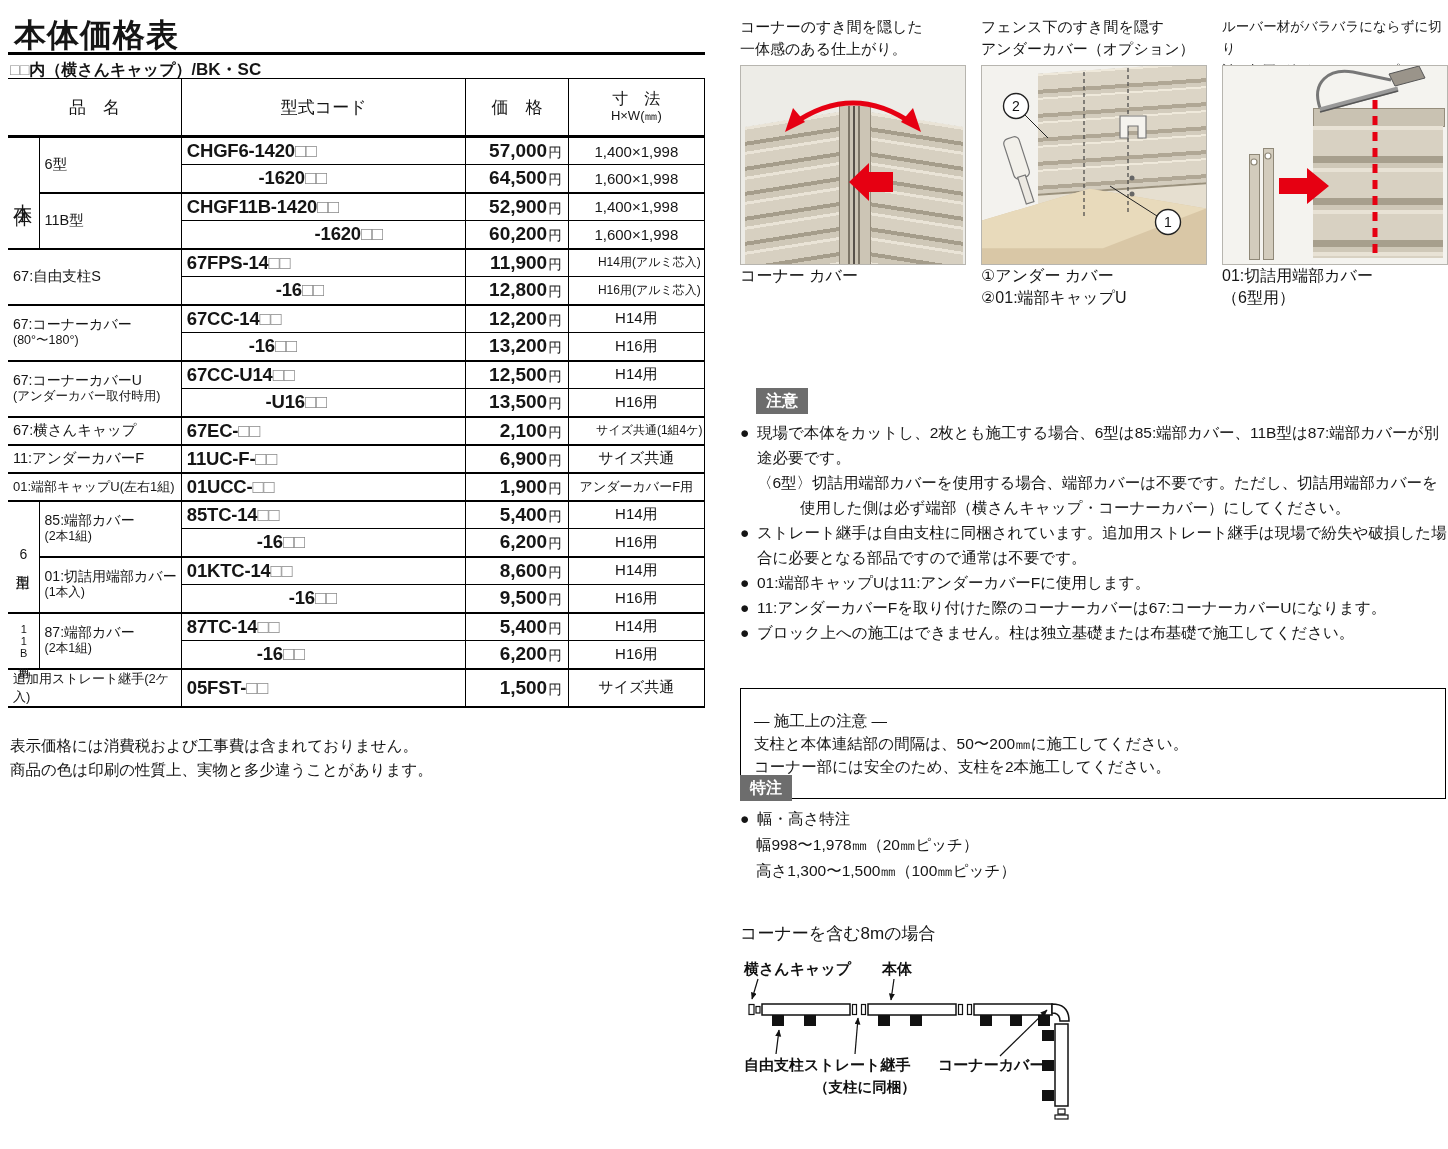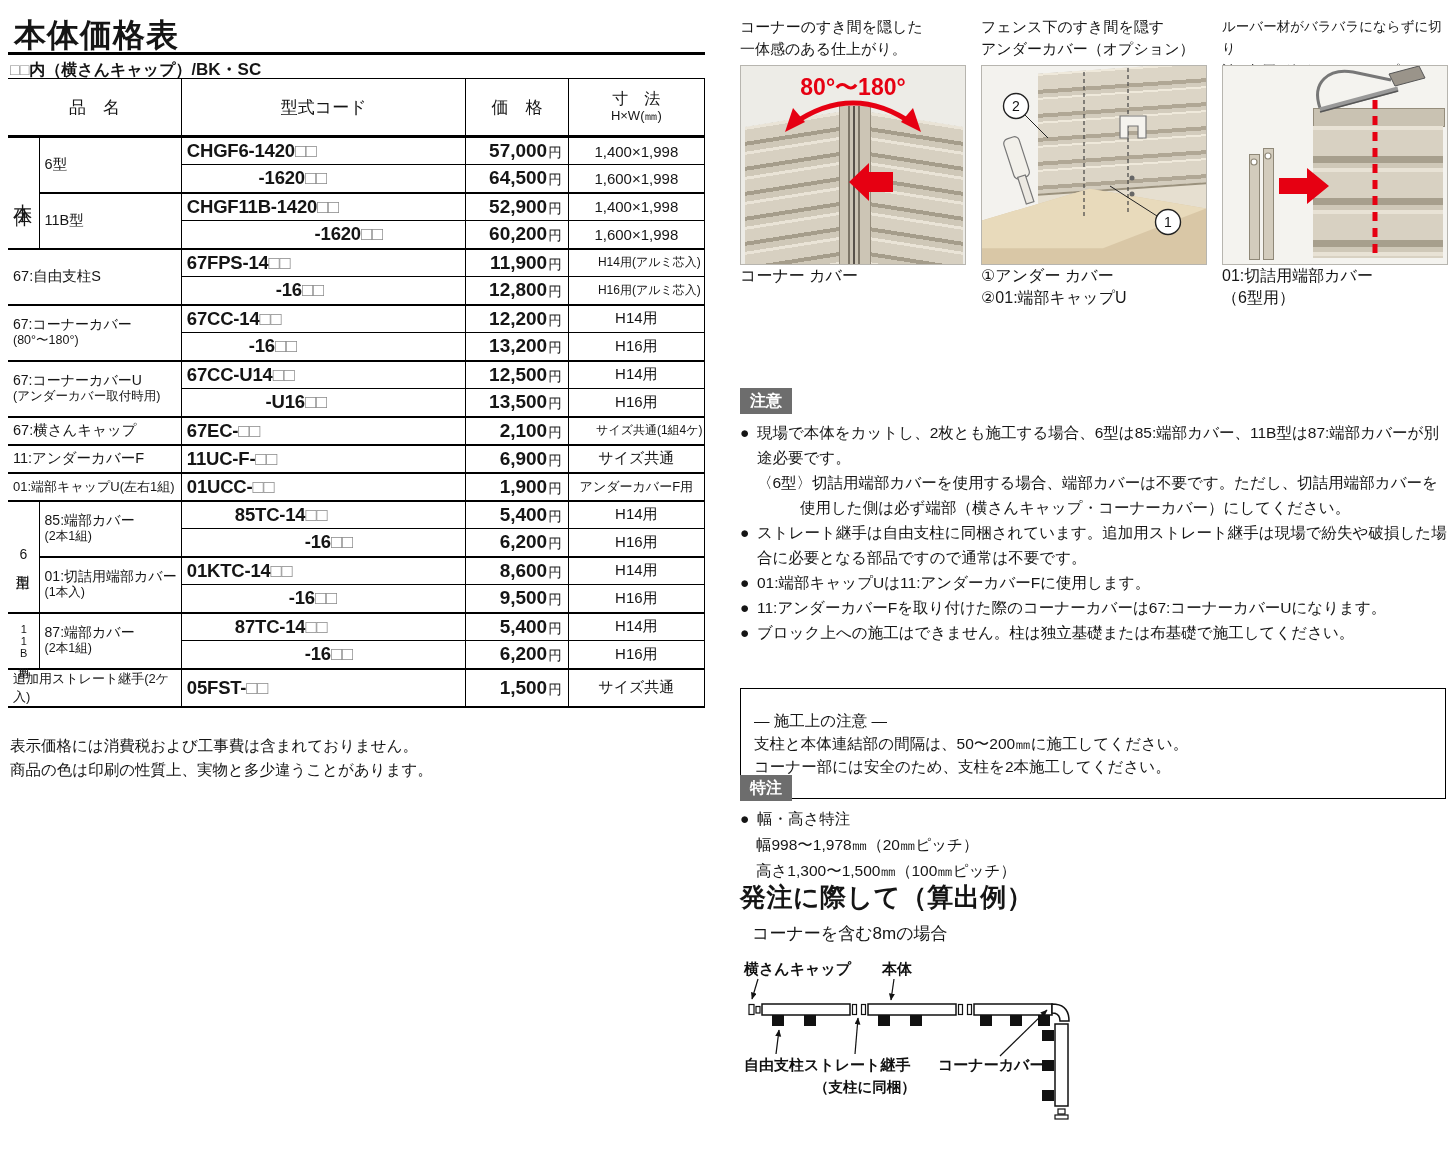--- a/index.html
+++ b/index.html
@@ -25,21 +25,21 @@
   tr.tn>td{border-top:1px solid #000;}
   tr.md>td{border-top:2px solid #000;}
   tr.hv>td{border-top:2.5px solid #000;}
   .ncell{font-size:14.5px;padding-left:5px;vertical-align:middle;text-align:left;}
   .ncell.n13{font-size:13px;}
   .ncell .l1{display:block;font-size:14px;line-height:1.25;}
   .ncell .l2{display:block;font-size:12.5px;line-height:1.25;}
   .code{padding-left:5px;font-weight:bold;font-size:18.5px;vertical-align:middle;text-align:left;letter-spacing:-0.2px;}
   .cb{display:inline-block;}
   .ar{text-align:right;}
-  .w110{width:110px;}.w118{width:118px;margin-left:48px;}.w137{width:137px;}.w140{width:140px;}.w150{width:150px;}.w196{width:196px;}
+  .w110{width:110px;}.w118{width:118px;}.w137{width:137px;}.w140{width:140px;}.w150{width:150px;}.w196{width:196px;}
   .ph{color:#8a8a8a;}
   .pr{text-align:right;padding-right:6px;vertical-align:middle;white-space:nowrap;}
   .pnum{font-weight:bold;font-size:19px;}
   .yen{font-size:13.5px;margin-left:1px;}
   .sz{text-align:center;font-size:15px;vertical-align:middle;}
   .sz.sm{font-size:12px;padding-left:26px;}
   .sz.sm2{font-size:13px;}
   .gcol{writing-mode:vertical-rl;text-orientation:upright;text-align:center;vertical-align:middle;line-height:1;}
   .gbody{font-size:19px;letter-spacing:5px;}
   .g6{font-size:14px;letter-spacing:2px;}
@@ -78,34 +78,34 @@
   
   .c3-rail{position:absolute;left:90px;top:42px;width:130px;height:17px;background:#c9c2b2;border:1px solid #958d7c;}
   .c3-slats{position:absolute;left:90px;top:60px;width:130px;height:132px;
     background:repeating-linear-gradient(to bottom,#e8e2d5 0 4px,#d8d1c2 4px 30px,#a79f8d 30px 37px,#cfc8b8 37px 42px);}
   .c3-post{position:absolute;left:146px;top:59px;width:6px;height:133px;background:#b3ab99;}
   .c3-bar1{position:absolute;left:26px;top:88px;width:9px;height:104px;background:#d3ccbd;border:1px solid #8f8878;}
   .c3-bar2{position:absolute;left:40px;top:82px;width:9px;height:110px;background:#d3ccbd;border:1px solid #8f8878;}
 
   
   .badge{position:absolute;display:inline-block;background:#6d6d6d;color:#fff;font-size:16px;font-weight:bold;padding:3px 10px 4px;line-height:1.2;}
-  .caution-badge{left:0;top:388px;}
+  .caution-badge{left:16px;top:388px;}
   .caution-list{position:absolute;left:0;top:420px;width:708px;margin:0;padding:0;list-style:none;}
   .caution-list li{position:relative;padding-left:17px;font-size:15.5px;line-height:25px;}
   .caution-list .blt{position:absolute;left:0;top:0;}
   .caution-list .sub{padding-left:43px;text-indent:-43px;display:block;}
   .note-box{position:absolute;left:0;top:688px;width:678px;border:1.5px solid #000;padding:20px 13px;font-size:15.5px;line-height:23px;}
   .custom-badge{left:0;top:775px;}
   .custom-lines{position:absolute;left:0;top:806px;font-size:15.5px;line-height:26px;}
   .custom-lines .c1{position:relative;padding-left:17px;}
   .custom-lines .blt{position:absolute;left:0;top:0;}
   .custom-lines .ind{padding-left:16px;}
 
   .order-title{position:absolute;left:0;top:880px;font-size:26px;font-weight:bold;letter-spacing:0.5px;}
-  .order-sub{position:absolute;left:12px;top:922px;font-size:17px;}
+  .order-sub{position:absolute;left:0;top:922px;font-size:17px;}
   .order-svg{position:absolute;left:2px;top:958px;}
   .dlabel{font-size:15px;font-weight:600;fill:#111;}
   .dlabel2{font-size:14.5px;font-weight:600;fill:#111;}
 </style>
 </head>
 <body>
 
 <div id="canvas">
 
   <div class="left-col">
@@ -289,21 +289,20 @@
 
       <div class="feature">
         <div class="fcap">
           <div>コーナーのすき間を隠した</div>
           <div>一体感のある仕上がり。</div>
         </div>
         <div class="imgbox">
           <div class="c1-left"></div>
           <div class="c1-right"></div>
           <div class="c1-post"></div>
-          <div class="c1-angle">80°〜180°</div>
           <svg class="overlay" width="224" height="198" viewBox="0 0 224 198">
             <path d="M52,58 Q112,16 172,58" fill="none" stroke="#e60012" stroke-width="5"></path>
             <polygon points="44,66 52,42 64,56" fill="#e60012"></polygon>
             <polygon points="180,66 172,42 160,56" fill="#e60012"></polygon>
             <polygon points="152,106 128,106 128,97 108,116 128,135 128,126 152,126" fill="#e60012"></polygon>
           </svg>
         </div>
         <div class="flabel">
           <div>コーナー カバー</div>
         </div>
@@ -403,21 +402,20 @@
       <div>コーナー部には安全のため、支柱を2本施工してください。</div>
     </div>
 
     <div class="badge custom-badge">特注</div>
     <div class="custom-lines">
       <div class="c1"><span class="blt">●</span><span>幅・高さ特注</span></div>
       <div class="ind">幅998〜1,978㎜（20㎜ピッチ）</div>
       <div class="ind">高さ1,300〜1,500㎜（100㎜ピッチ）</div>
     </div>
 
-    <div class="order-title">発注に際して（算出例）</div>
     <div class="order-sub">コーナーを含む8mの場合</div>
 
     <svg class="order-svg" width="336" height="178" viewBox="0 0 336 178">
       <defs>
         <marker id="ab" markerWidth="9" markerHeight="8" refX="6.5" refY="3" orient="auto" markerUnits="userSpaceOnUse">
           <path d="M0,0 L7,3 L0,6 Z" fill="#111"></path>
         </marker>
       </defs>
       <text x="2" y="16" class="dlabel">横さんキャップ</text>
       <text x="140" y="16" class="dlabel">本体</text>

